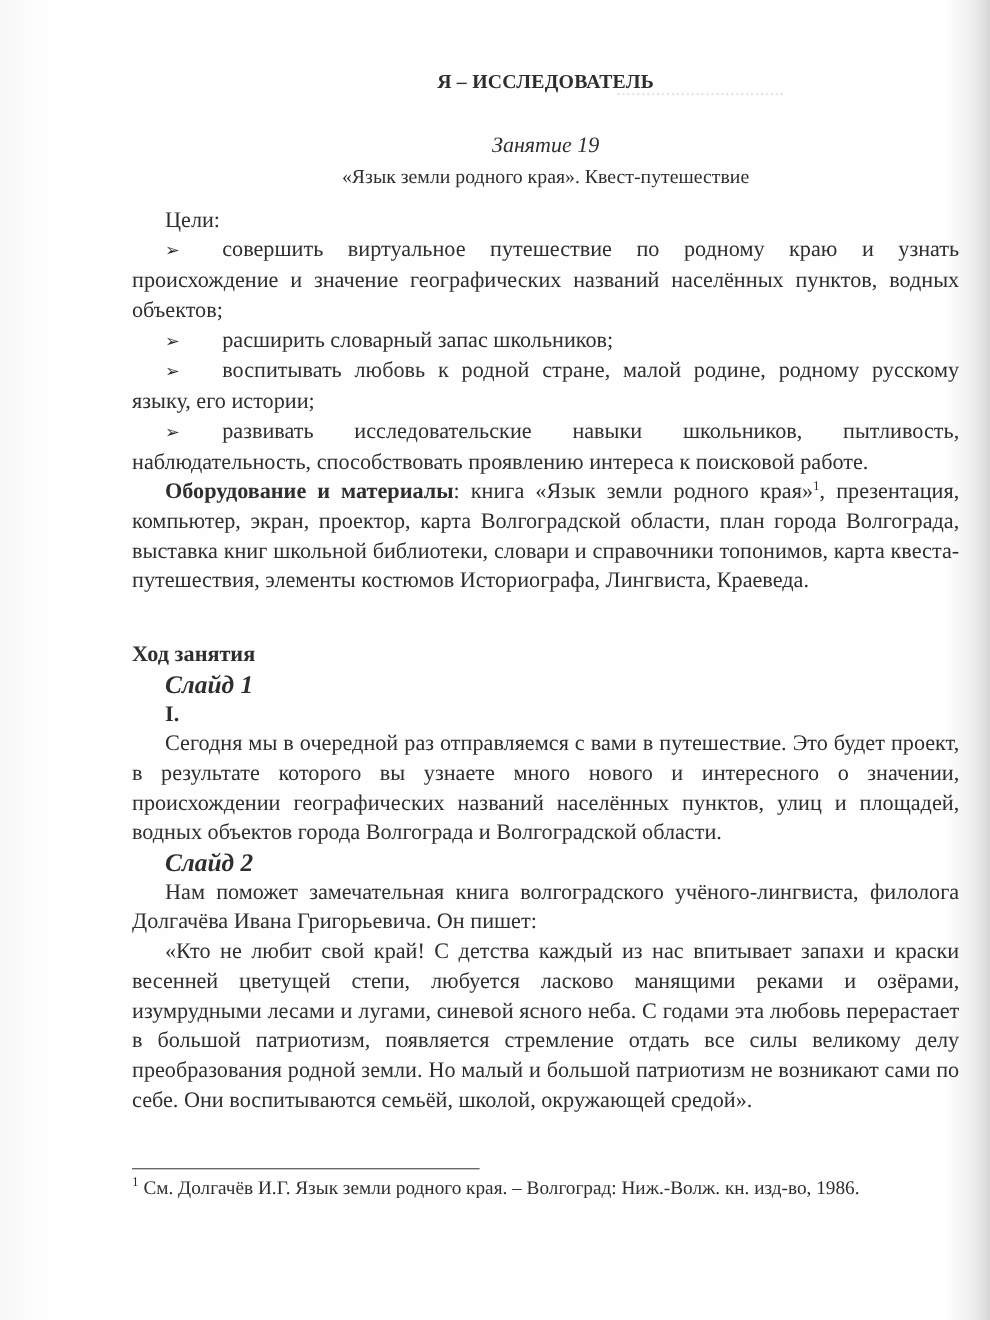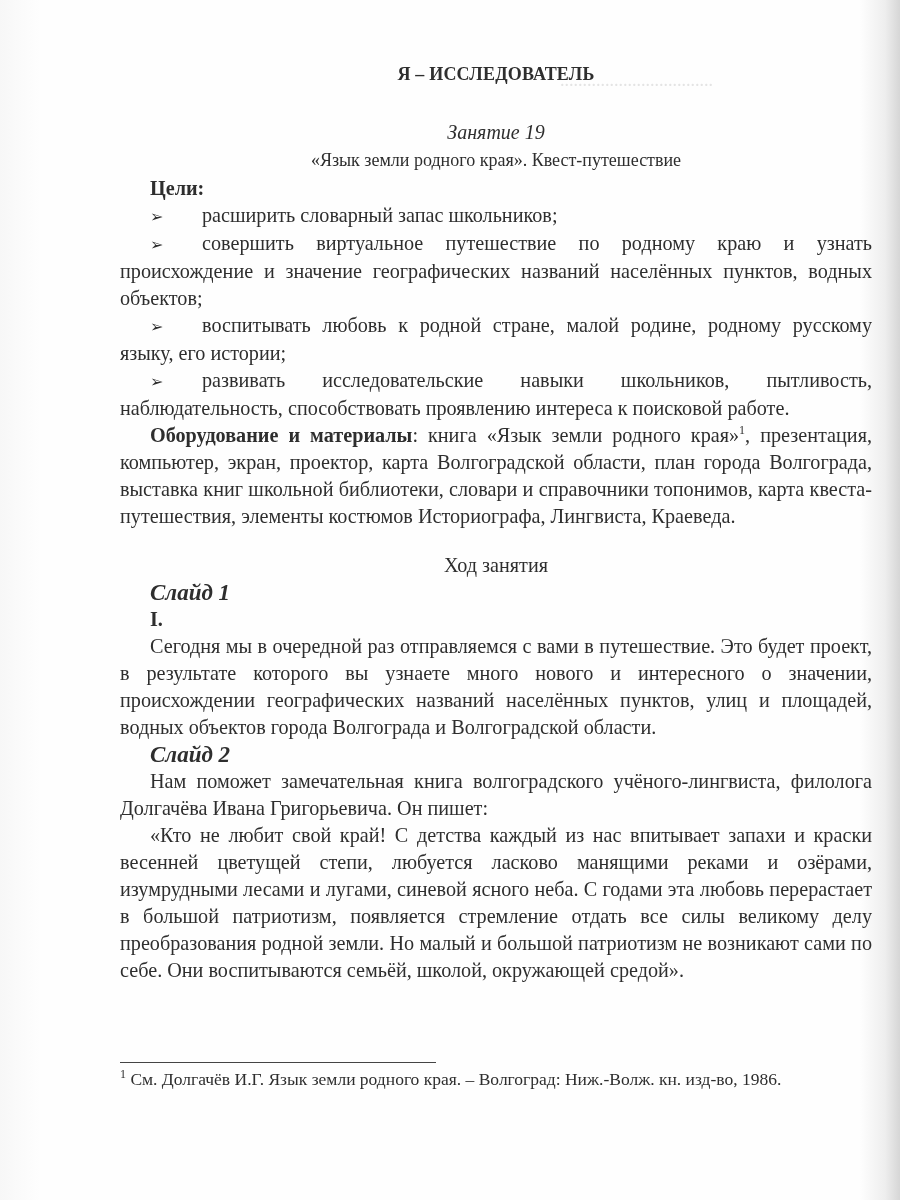--- a/index.html
+++ b/index.html
@@ -20,27 +20,27 @@
   }
   .content {
     position: absolute; left: 120px; top: 62px; width: 752px;
     font-size: 20.2px; line-height: 27px;
   }
   .center { text-align: center; }
   .section-title { font-weight: bold; font-size: 18px; line-height: 25px; letter-spacing: 0.2px; }
   .section-sub { font-weight: bold; font-size: 18px; line-height: 25px; font-variant: small-caps; }
   .lesson-num { font-style: italic; font-size: 20px; margin-top: 33px; line-height: 25px; }
   .lesson-title { font-weight: normal; font-size: 18px; line-height: 30px; }
-  .goals-label { font-weight: bold; margin-left: 30px; }
+  .goals-label { font-weight: normal; margin-left: 30px; margin-top: 12px; }
   p { margin: 0; text-align: justify; }
   .indent { text-indent: 30px; }
   .bullet { text-indent: 30px; }
   .bullet .mark { display: inline-block; width: 52px; text-indent: 0; font-size: 16px; }
   .bold { font-weight: bold; }
-  .heading-center { text-align: center; font-weight: normal; margin-top: 22px; }
+  .heading-center { font-weight: bold; margin-top: 40px; }
   .slide-label { font-style: italic; font-weight: bold; font-size: 23px; margin-left: 30px; }
   .roman { font-weight: bold; margin-left: 30px; }
   sup { font-size: 12px; line-height: 0; }
   .fn-rule { position: absolute; left: 120px; top: 1062px; width: 316px; height: 0; border-top: 1.3px solid #444; }
   .footnote { position: absolute; left: 120px; top: 1068px; width: 752px; font-size: 17.5px; line-height: 22px; text-align: justify; }
   .page-number { position: absolute; left: 0; width: 900px; top: 1120px; text-align: center; font-family: "DejaVu Sans", sans-serif; font-size: 20px; color: #3a3a3a; }
 </style>
 </head>
 <body>
 
@@ -50,22 +50,22 @@
 
   <div class="content">
 
     <div class="center section-title">Я – ИССЛЕДОВАТЕЛЬ</div>
 
     <div class="center lesson-num">Занятие 19</div>
     <div class="center lesson-title">«Язык земли родного края». Квест-путешествие</div>
 
     <div class="goals-label">Цели:</div>
 
+    <p class="bullet"><span class="mark">➢</span><span>совершить виртуальное путешествие по родному краю и узнать происхождение и значение географических названий населённых пунктов, водных объектов;</span></p>
     <p class="bullet"><span class="mark">➢</span><span>расширить словарный запас школьников;</span></p>
-    <p class="bullet"><span class="mark">➢</span><span>совершить виртуальное путешествие по родному краю и узнать происхождение и значение географических названий населённых пунктов, водных объектов;</span></p>
     <p class="bullet"><span class="mark">➢</span><span>воспитывать любовь к родной стране, малой родине, родному русскому языку, его истории;</span></p>
     <p class="bullet"><span class="mark">➢</span><span>развивать исследовательские навыки школьников, пытливость, наблюдательность, способствовать проявлению интереса к поисковой работе.</span></p>
 
     <p class="indent"><span class="bold">Оборудование и материалы</span><span>: книга «Язык земли родного края»</span><sup>1</sup><span>, презентация, компьютер, экран, проектор, карта Волгоградской области, план города Волгограда, выставка книг школьной библиотеки, словари и справочники топонимов, карта квеста-путешествия, элементы костюмов Историографа, Лингвиста, Краеведа.</span></p>
 
     <div class="heading-center">Ход занятия</div>
 
     <div class="slide-label">Слайд 1</div>
     <div class="roman">I.</div>
     <p class="indent">Сегодня мы в очередной раз отправляемся с вами в путешествие. Это будет проект, в результате которого вы узнаете много нового и интересного о значении, происхождении географических названий населённых пунктов, улиц и площадей, водных объектов города Волгограда и Волгоградской области.</p>

